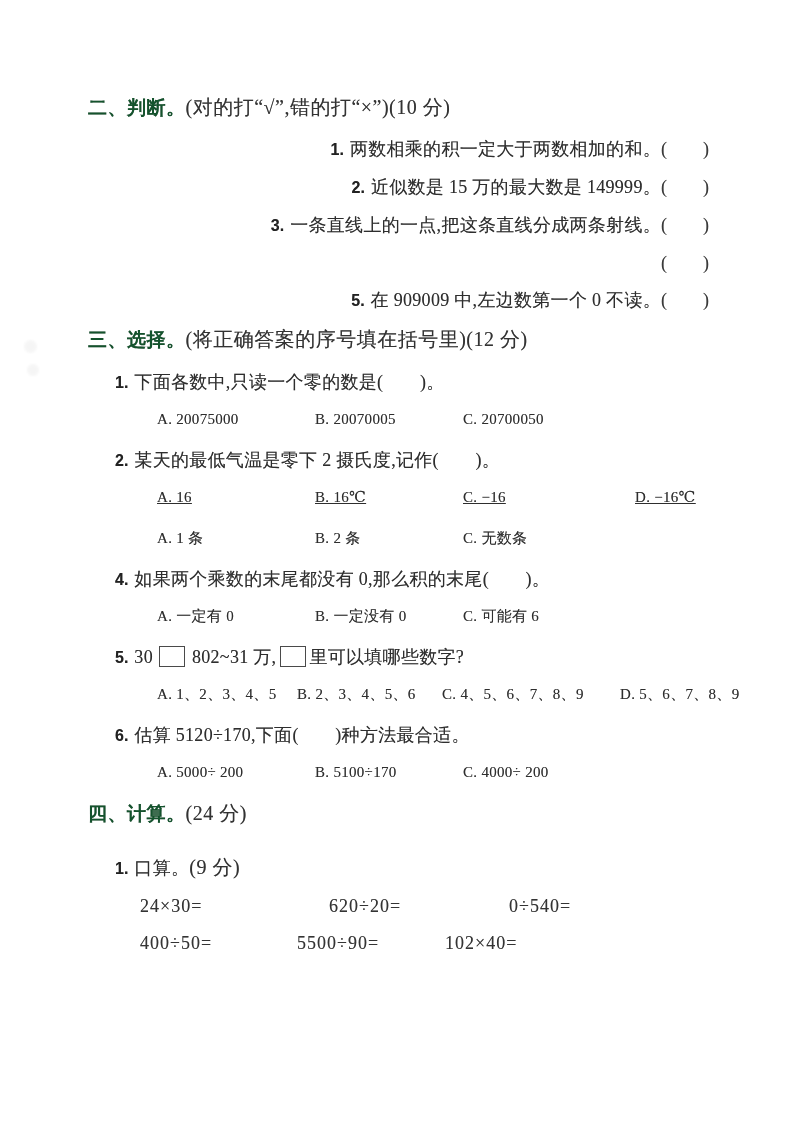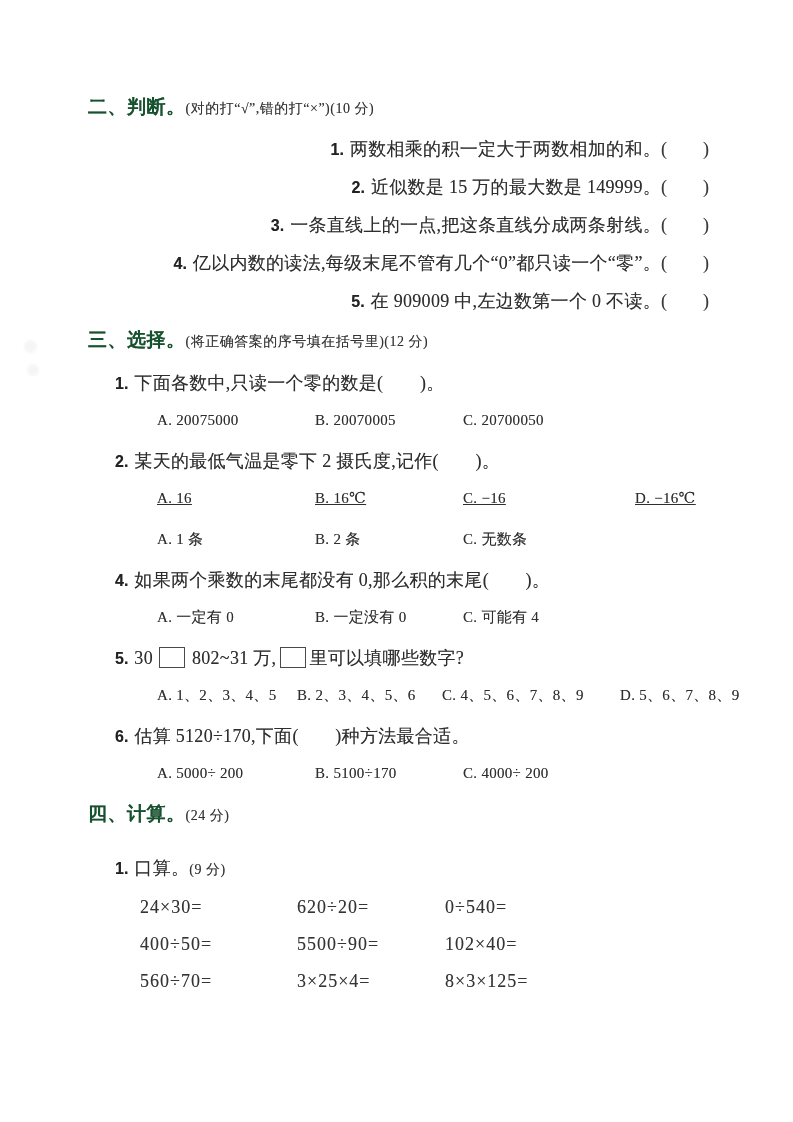--- a/index.html
+++ b/index.html
@@ -21,21 +21,21 @@
   }
   
   .sec-header { line-height: 24px; margin-bottom: 17px; white-space: nowrap; }
   .h-bold {
     font-family: "Liberation Sans", "DejaVu Sans", sans-serif;
     font-weight: bold;
     font-size: 19px;
     color: #14532d;
     letter-spacing: 0.5px;
   }
-  .h-note { font-size: 14px; color: #333; letter-spacing: 0.5px; }
+  .h-note { font-size: 20px; color: #333; letter-spacing: 0.5px; }
 
   
   .jrow {
     display: flex;
     justify-content: flex-end;
     align-items: baseline;
     line-height: 22px;
     margin-bottom: 15px;
     padding-left: 27px;
   }
@@ -123,21 +123,20 @@
     </div>
     <div class="jrow">
       <div class="q"><span class="qnum">2.</span><span class="qtext">近似数是 15 万的最大数是 149999。</span></div>
       <div class="bracket">(　　)</div>
     </div>
     <div class="jrow">
       <div class="q"><span class="qnum">3.</span><span class="qtext">一条直线上的一点,把这条直线分成两条射线。</span></div>
       <div class="bracket">(　　)</div>
     </div>
     <div class="jrow">
-      <div class="q"><span class="qnum">4.</span><span class="qtext">亿以内数的读法,每级末尾不管有几个“0”都只读一个“零”。</span></div>
       <div class="bracket">(　　)</div>
     </div>
     <div class="jrow">
       <div class="q"><span class="qnum">5.</span><span class="qtext">在 909009 中,左边数第一个 0 不读。</span></div>
       <div class="bracket">(　　)</div>
     </div>
 
     <div class="sec-header" style="margin-top:4px;">
       <span class="h-bold">三、选择。</span><span class="h-note">(将正确答案的序号填在括号里)(12 分)</span>
     </div>
@@ -166,21 +165,21 @@
       <span class="opt">B. 2 条</span>
       <span class="opt">C. 无数条</span>
     </div>
 
     <div class="qline">
       <span class="qnum">4.</span><span class="qtext">如果两个乘数的末尾都没有 0,那么积的末尾(　　)。</span>
     </div>
     <div class="opts g3">
       <span class="opt">A. 一定有 0</span>
       <span class="opt">B. 一定没有 0</span>
-      <span class="opt">C. 可能有 4</span>
+      <span class="opt">C. 可能有 6</span>
     </div>
 
     <div class="qline">
       <span class="qnum">5.</span><span class="qtext">30</span><span class="blank-box"></span><span class="qtext">802~31 万,</span><span class="blank-box tight"></span><span class="qtext">里可以填哪些数字?</span>
     </div>
     <div class="opts g4b">
       <span class="opt">A. 1、2、3、4、5</span>
       <span class="opt">B. 2、3、4、5、6</span>
       <span class="opt">C. 4、5、6、7、8、9</span>
       <span class="opt">D. 5、6、7、8、9</span>
@@ -196,30 +195,25 @@
     </div>
 
     <div class="sec-header" style="margin-top:6px;margin-bottom:28px;">
       <span class="h-bold">四、计算。</span><span class="h-note">(24 分)</span>
     </div>
 
     <div class="qline">
       <span class="qnum">1.</span><span class="qtext">口算。</span><span class="h-note">(9 分)</span>
     </div>
 
-    <div class="calc-grid" style="margin-top:13px;">
+    <div class="calc-grid" style="margin-top:13px;gap:32px;">
       <span class="expr">24×30=</span>
       <span class="expr">620÷20=</span>
       <span class="expr">0÷540=</span>
     </div>
     <div class="calc-grid">
       <span class="expr">400÷50=</span>
       <span class="expr">5500÷90=</span>
       <span class="expr">102×40=</span>
     </div>
-    <div class="calc-grid">
-      <span class="expr">560÷70=</span>
-      <span class="expr">3×25×4=</span>
-      <span class="expr">8×3×125=</span>
-    </div>
 
   </div>
 </div>
 
 </body></html>

